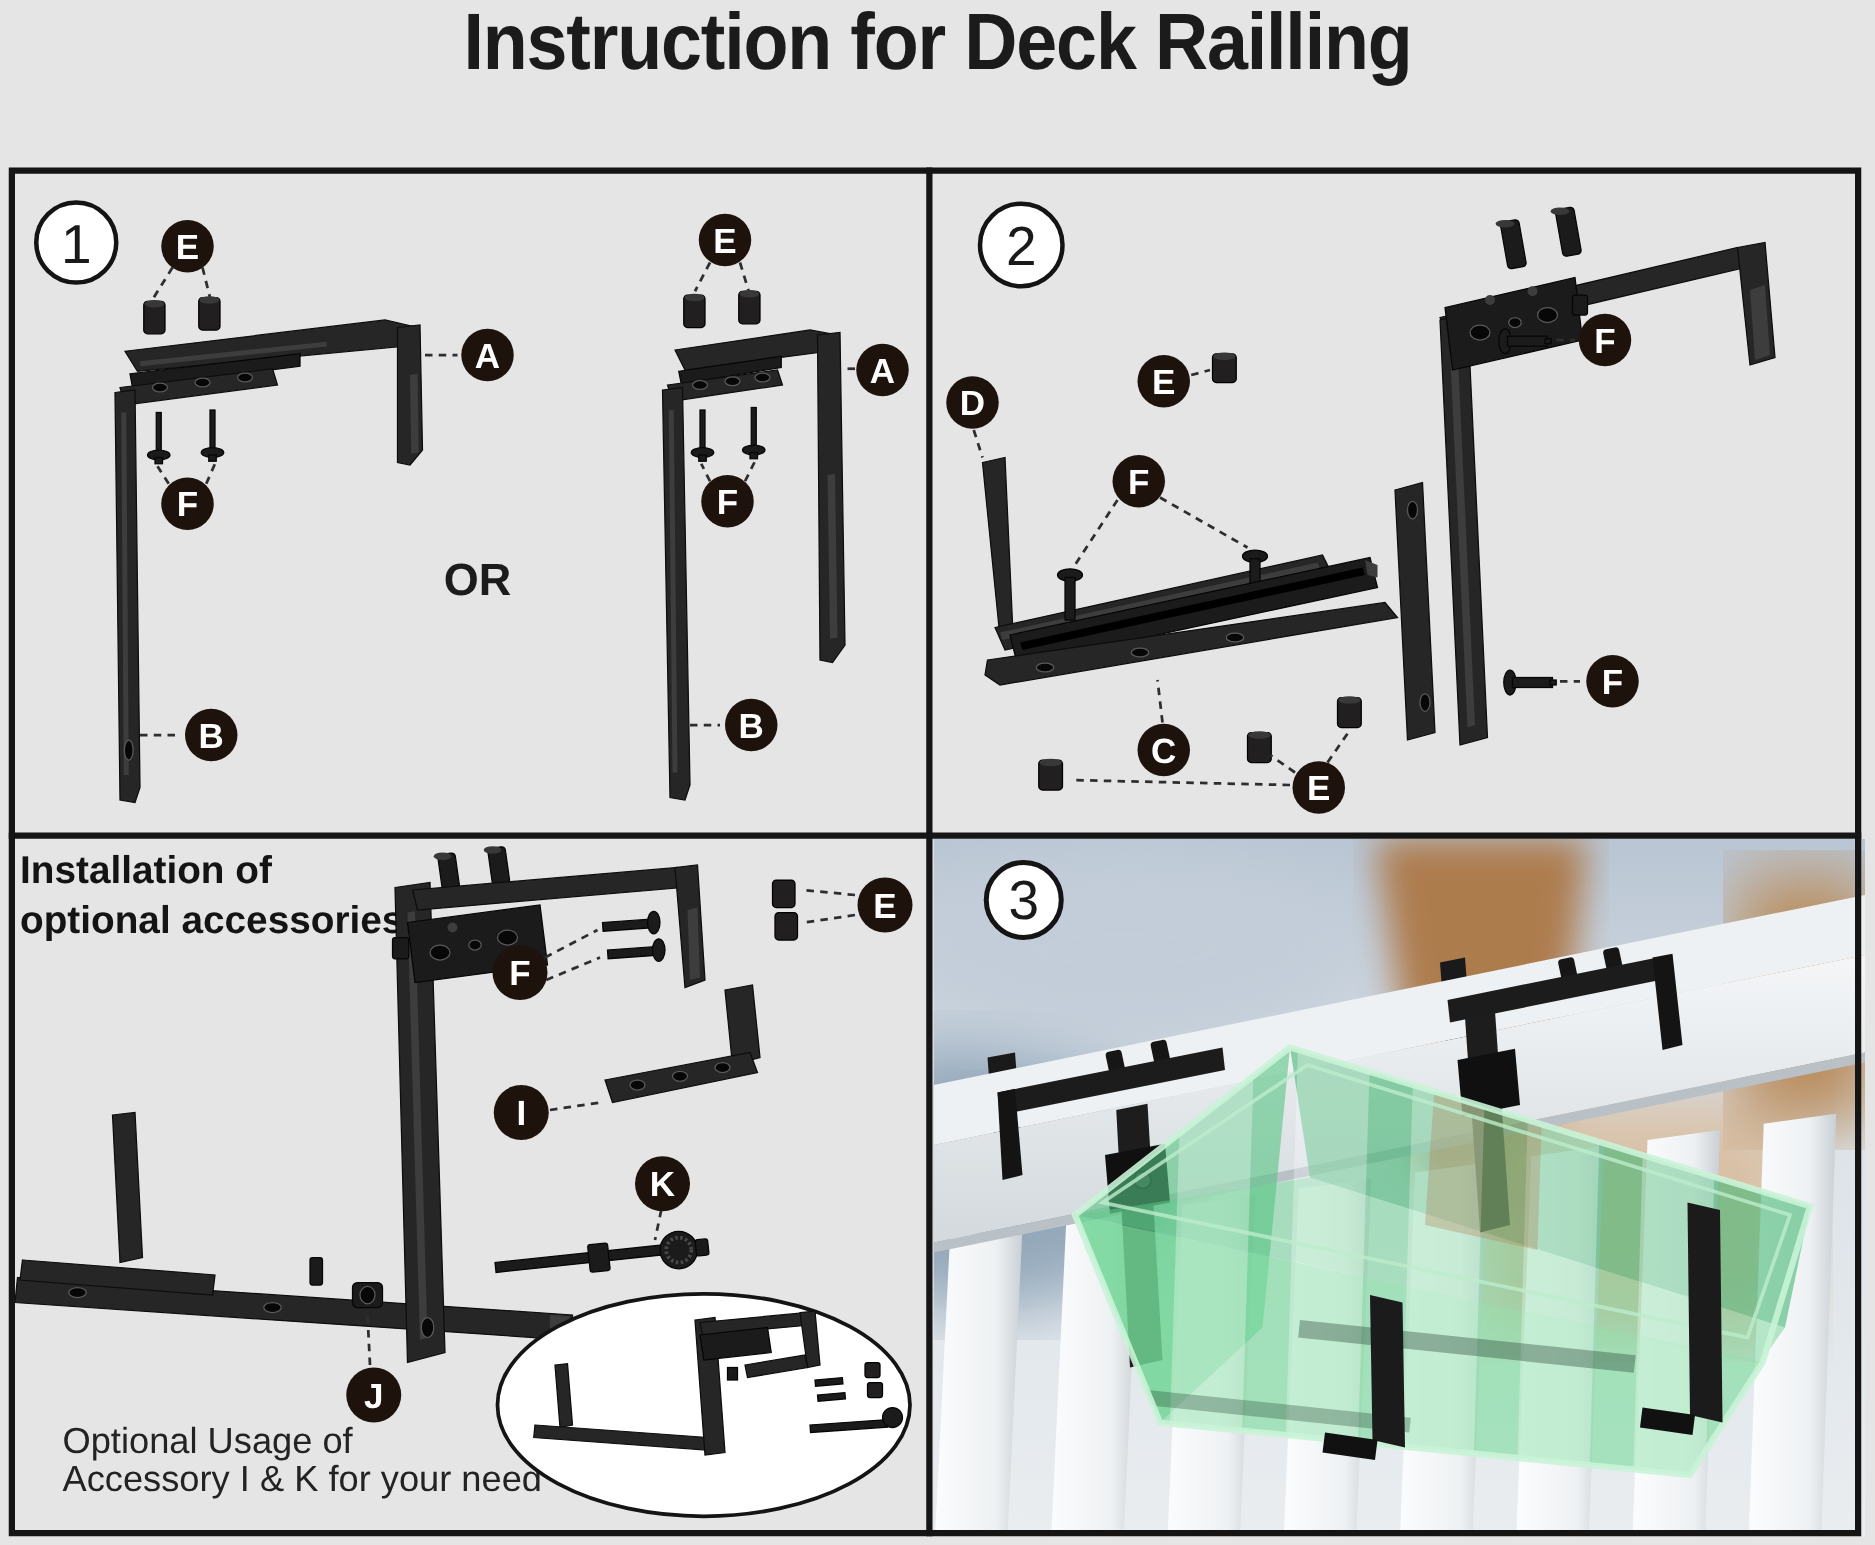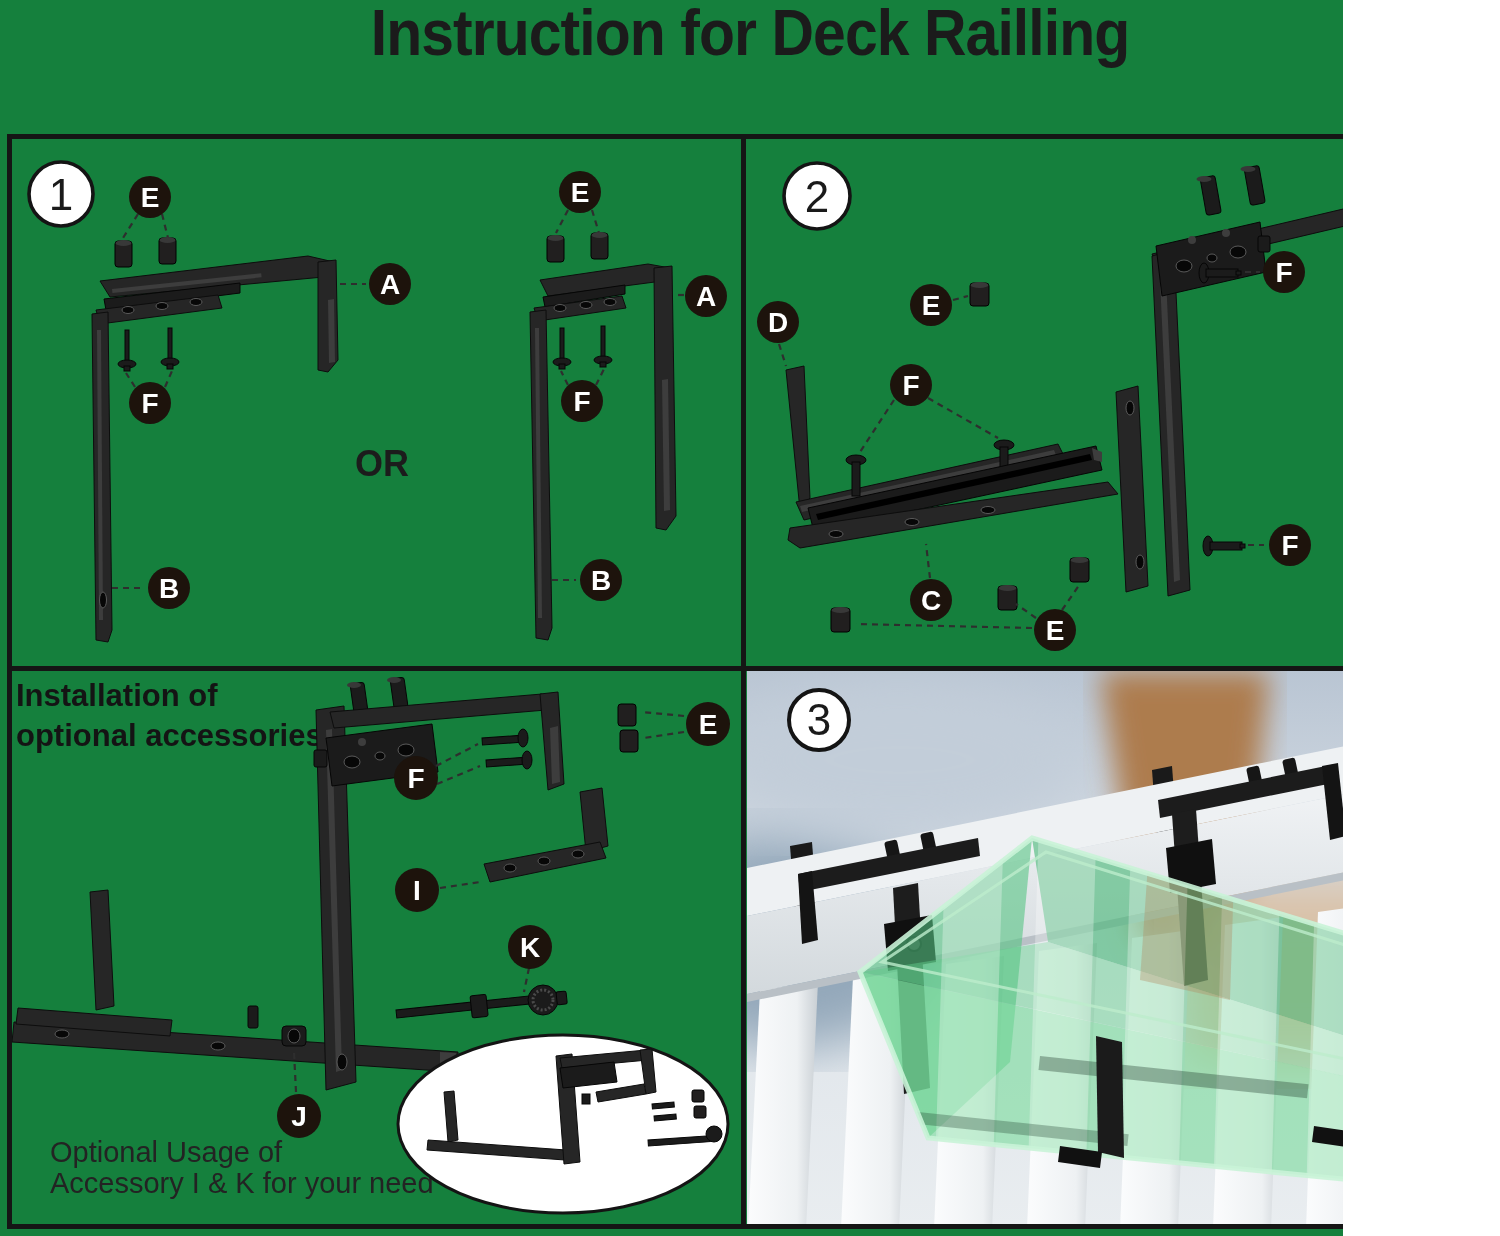--- a/index.html
+++ b/index.html
@@ -1,16 +1,16 @@
 <!DOCTYPE html>
 <html><head>
 <meta charset="utf-8">
 <style>
   html,body{margin:0;padding:0;background:#fff;}
-  .stage{position:relative;width:1343px;height:1236px;background:#15803d;overflow:hidden;
+  .stage{position:relative;width:1500px;height:1236px;background:#e5e5e5;overflow:hidden;
          font-family:"Liberation Sans",sans-serif;}
   .title{position:absolute;left:0;top:-4px;width:1500px;text-align:center;
          font-size:64px;font-weight:bold;color:#1b1b1b;letter-spacing:-1px;
          transform:scaleX(.92);transform-origin:50% 50%;}
   .frame{position:absolute;left:7px;top:134px;width:1482px;height:1095px;
          border:5px solid #151515;box-sizing:border-box;}
   .vdiv{position:absolute;left:741px;top:134px;width:5px;height:1095px;background:#151515;}
   .hdiv{position:absolute;left:7px;top:666px;width:1482px;height:5px;background:#151515;}
   svg{position:absolute;}
   svg text{font-family:"Liberation Sans",sans-serif;}

